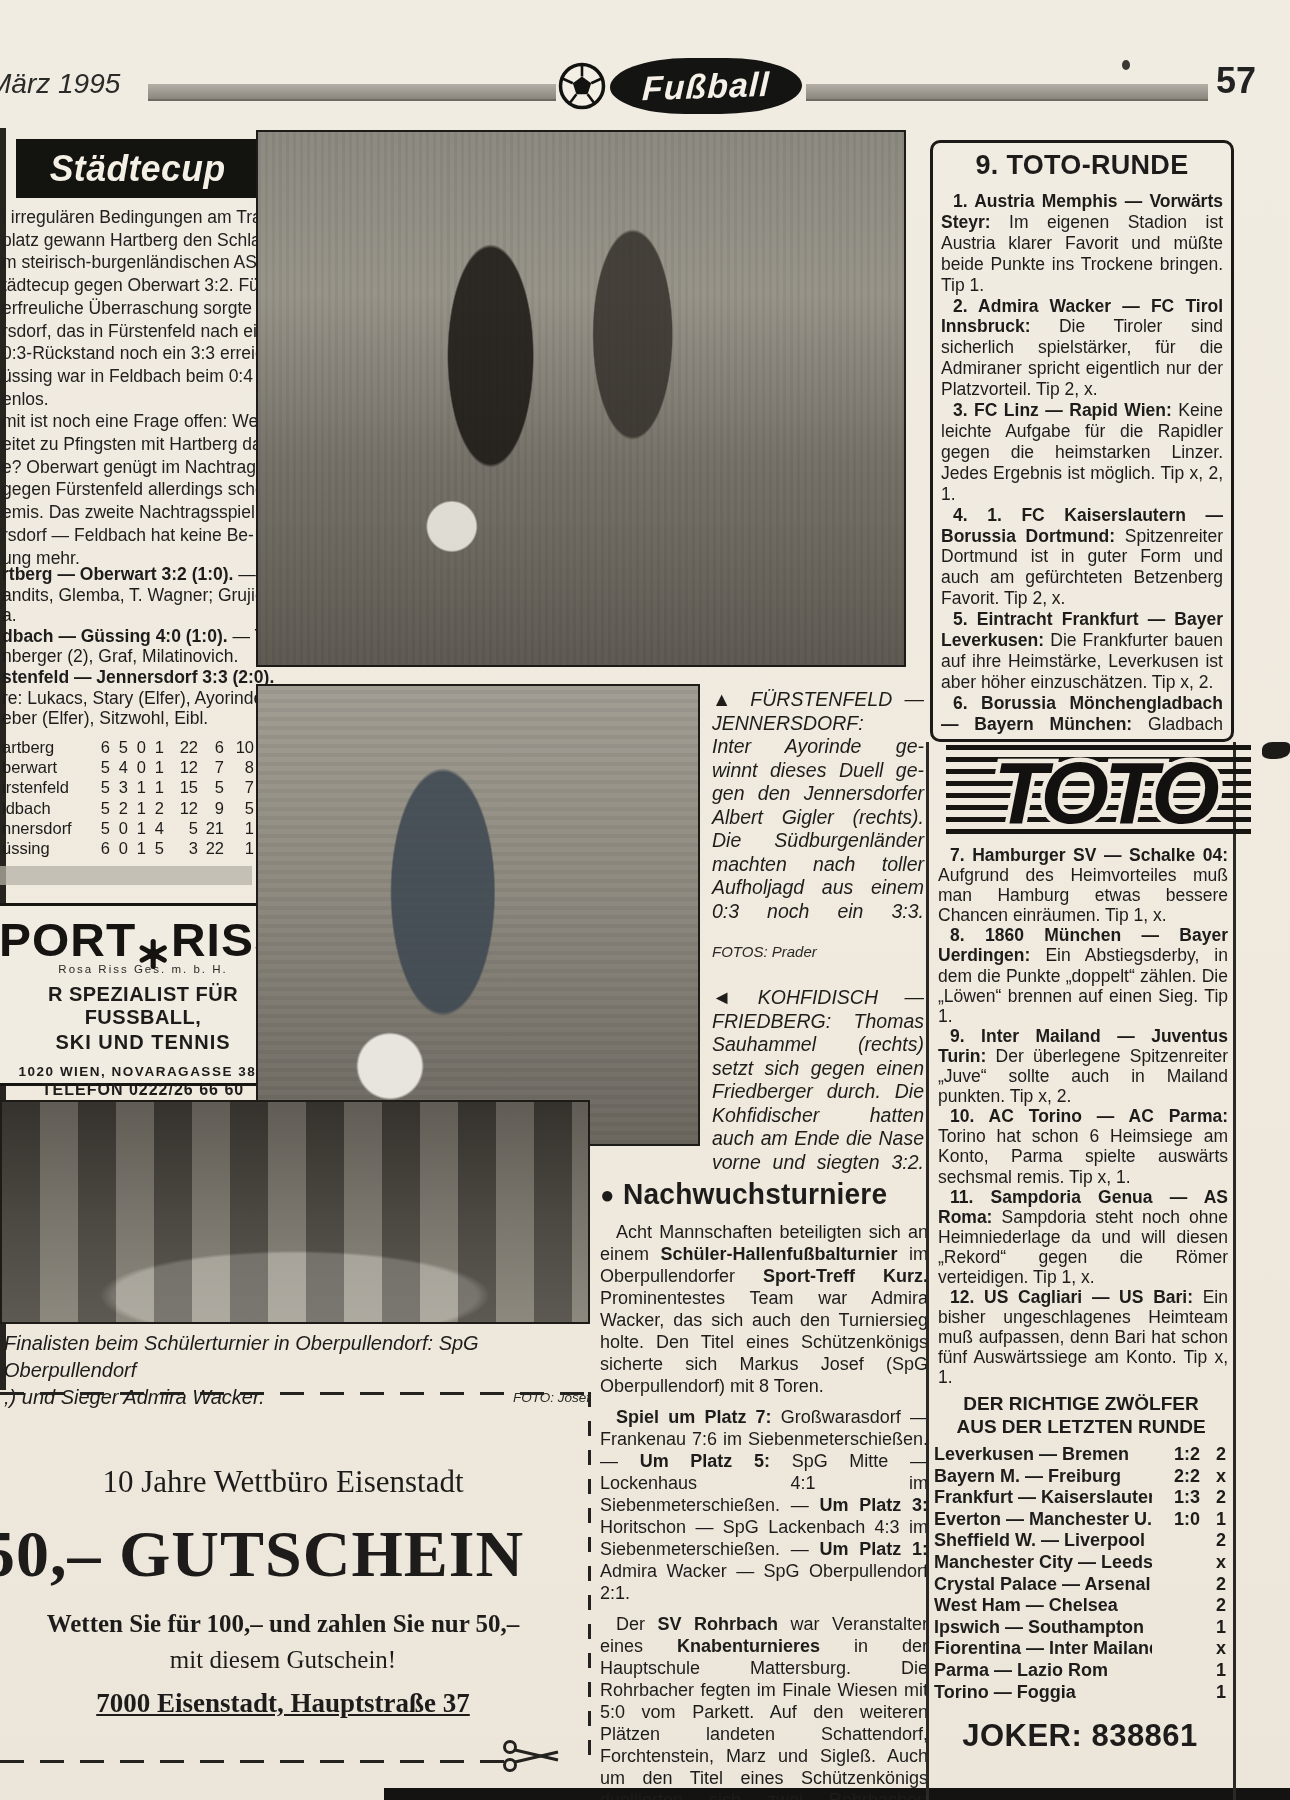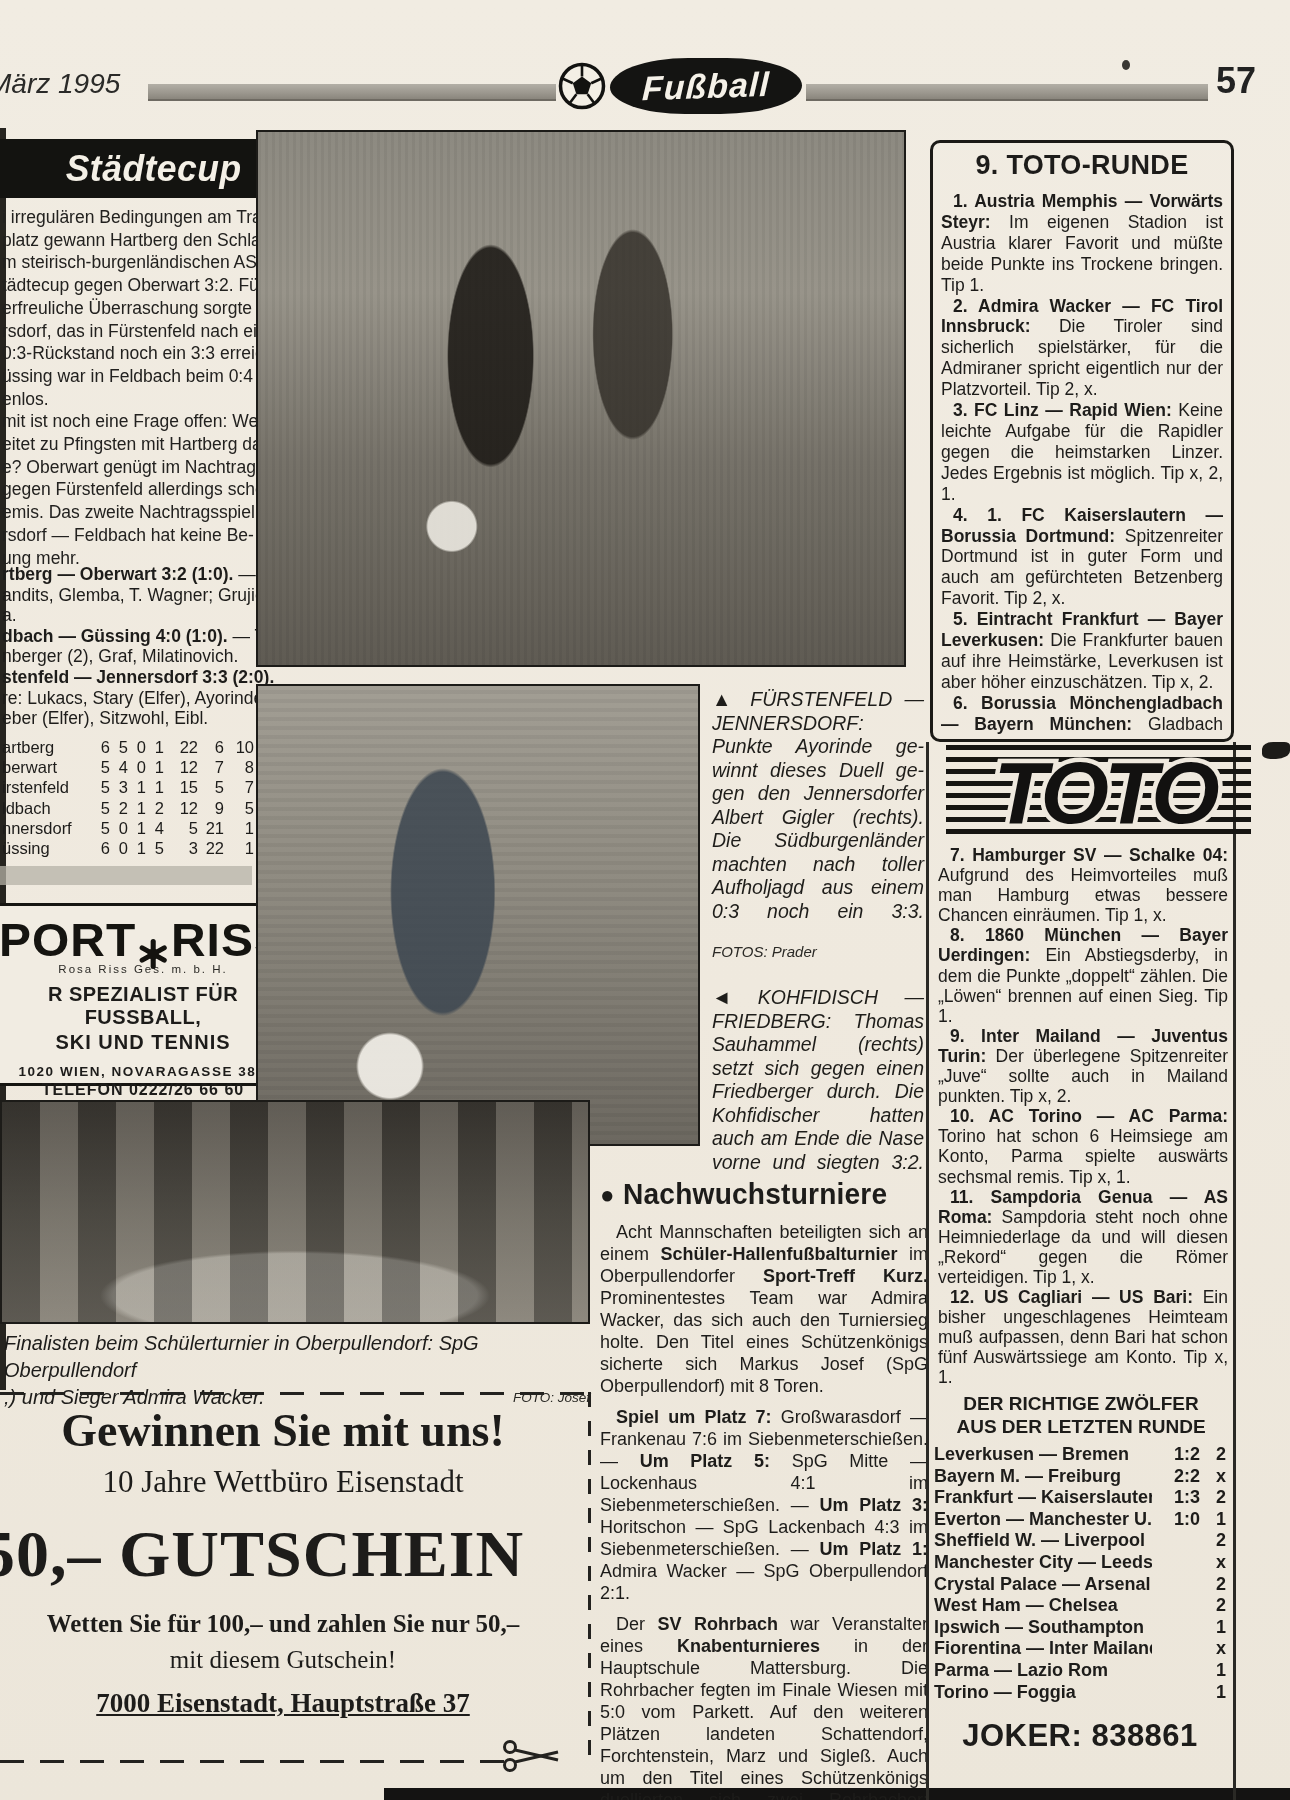--- a/index.html
+++ b/index.html
@@ -18,21 +18,21 @@
   .ball-badge{left:558px;top:62px;width:48px;height:48px;}
   .fussball-blob{left:610px;top:58px;width:192px;height:56px;background:#141412;border-radius:48% 46% 50% 46%/62% 58% 60% 56%;display:flex;align-items:center;justify-content:center;}
   .fussball-blob span{color:#f5f1e8;font-style:italic;font-weight:bold;font-size:34px;transform:rotate(-2deg) skewX(-4deg);letter-spacing:1px;}
   .page-num{left:1216px;top:60px;font-weight:bold;font-size:36px;color:#222;}
   .speck{background:#3a3833;border-radius:50%;}
   
   .left-edge{left:0;top:128px;width:6px;height:1262px;background:#26241f;}
   .bottom-wedge{left:384px;top:1788px;width:906px;height:12px;background:#141312;}
   .margin-blob{left:1262px;top:742px;width:28px;height:17px;background:#1c1b18;border-radius:40% 20% 50% 30%;}
   
-  .stadt-box{left:0;top:139px;width:249px;height:59px;background:#131310;display:flex;align-items:center;padding-left:32px;}
+  .stadt-box{left:16px;top:139px;width:249px;height:59px;background:#131310;display:flex;align-items:center;}
   .stadt-box span{color:#f4f0e6;font-weight:bold;font-style:italic;font-size:37px;margin-left:30px;letter-spacing:.5px;transform:scaleX(.96);}
   .lc-body{left:2px;top:206px;width:254px;font-size:17.5px;line-height:22.7px;color:#22211f;}
   .lc-body div{white-space:nowrap;}
   .lc-results{left:2px;top:564px;width:254px;font-size:17.5px;line-height:20.6px;}
   .lc-results div{white-space:nowrap;}
   .seg-bold,.bold{font-weight:bold;}
   .lc-table{left:2px;top:737px;width:252px;font-size:16.5px;line-height:20.2px;}
   .lc-table .trow{display:flex;}
   .lc-table .tname{flex:1;}
   .lc-table .tc{text-align:right;}
@@ -284,21 +284,21 @@
   </div>
 
   <div class="abs photo photo1"></div>
   <div class="abs photo photo2"></div>
   <div class="abs photo photo3"></div>
 
   <div class="abs caption cap1">
 
   <div>▲ FÜRSTENFELD —</div>
       <div>JENNERSDORF:</div>
-      <div>Punkte Ayorinde ge-</div>
+      <div>Inter Ayorinde ge-</div>
       <div>winnt dieses Duell ge-</div>
       <div>gen den Jennersdorfer</div>
       <div>Albert Gigler (rechts).</div>
       <div>Die Südburgenländer</div>
       <div>machten nach toller</div>
       <div>Aufholjagd aus einem</div>
       <div>0:3 noch ein 3:3.</div>
     </div>
   <div class="abs fotos-credit">FOTOS: Prader</div>
   <div class="abs caption cap2">
@@ -342,21 +342,20 @@
   <div class="abs scissors">
     <svg width="60" height="40" viewBox="0 0 60 40">
       <g stroke="#23221f" stroke-width="3" fill="none">
         <circle cx="8" cy="11" r="5.5"></circle>
           <circle cx="8" cy="29" r="5.5"></circle>
         <line x1="13" y1="14" x2="56" y2="24"></line>
           <line x1="13" y1="26" x2="56" y2="16"></line>
       </g>
     </svg>
   </div>
-  <div class="abs serif coupon-h1">Gewinnen Sie mit uns!</div>
   <div class="abs serif coupon-sub">10 Jahre Wettbüro Eisenstadt</div>
   <div class="abs serif coupon-voucher">50,– GUTSCHEIN</div>
   <div class="abs serif coupon-t1">Wetten Sie für 100,– und zahlen Sie nur 50,–</div>
   <div class="abs serif coupon-t2">mit diesem Gutschein!</div>
   <div class="abs serif coupon-addr">7000 Eisenstadt, Hauptstraße 37</div>
 
   <div class="abs col-rule rule-mid"></div>
   <div class="abs col-rule rule-right"></div>
   <div class="abs toto-box"></div>
   <div class="abs toto-title">9. TOTO-RUNDE</div>

